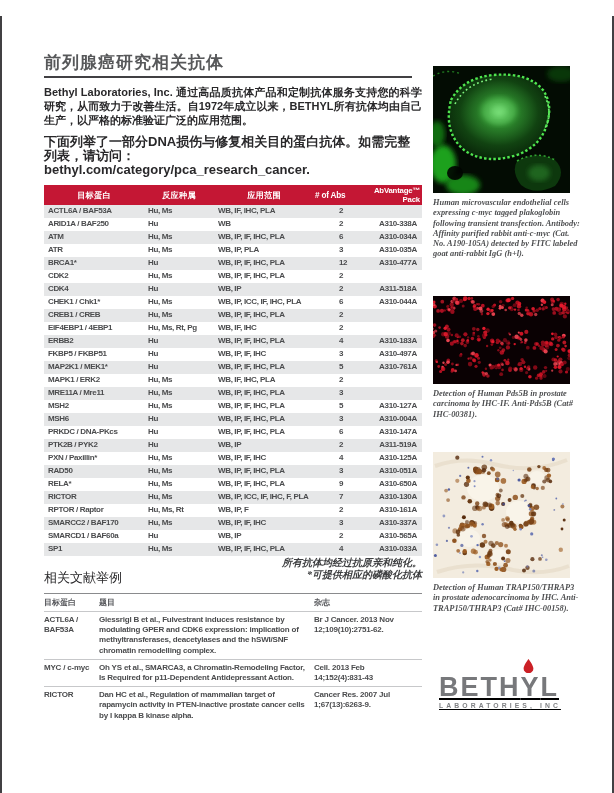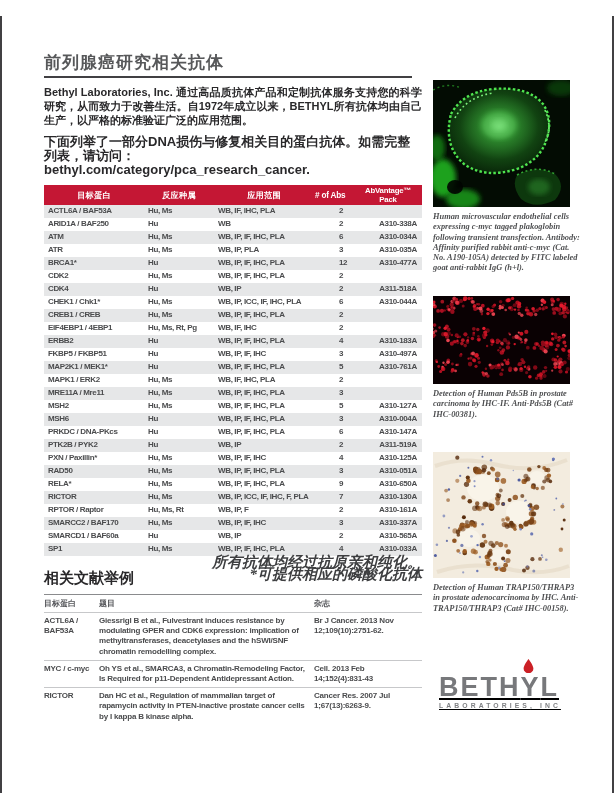--- a/index.html
+++ b/index.html
@@ -23,50 +23,50 @@
 
   table.ab { margin-top:8px; width:378px; border-collapse:collapse; table-layout:fixed; }
   table.ab col.c1{width:100px} table.ab col.c2{width:70px} table.ab col.c3{width:100px}
   table.ab col.c4{width:40px} table.ab col.c5{width:68px}
   table.ab th {
     background:var(--accent,#C41734); color:#fff; font-size:8.2px; font-weight:700;
     height:16px; padding:1px 2px; letter-spacing:0.2px;
   }
   table.ab th:nth-child(1), table.ab th:nth-child(2), table.ab th:nth-child(3){ text-align:center; }
   table.ab th:nth-child(4){ text-align:left; padding-left:1px; letter-spacing:-0.2px;}
-  table.ab th:nth-child(5){ text-align:center; padding-left:2px; font-size:7.8px; letter-spacing:-0.2px;}
+  table.ab th:nth-child(5){ text-align:right; padding-left:2px; font-size:7.8px; letter-spacing:-0.2px;}
   table.ab td {
     font-size:8px; font-weight:700; color:#4B4C4E; line-height:10.5px;
     height:13px; padding:1px 2px 1px 4px; letter-spacing:-0.35px; vertical-align:middle;
   }
   table.ab td:nth-child(4){ padding-left:25px; }
   table.ab td:nth-child(5){ padding-left:22px;text-align:center; }
   table.ab tbody tr:nth-child(odd){ background:var(--row-alt,#E6E7E8); }
 
   .after-table { position:relative; width:378px; }
   .footnote {
     position:absolute; right:0; top:1px; text-align:right; font-style:italic;
     font-family:"Liberation Serif","DejaVu Serif",serif;
-    font-size:15px; font-weight:700; color:#3E3F41; line-height:11.5px;
+    font-size:10px; font-weight:700; color:#3E3F41; line-height:11.5px;
   }
-  .refs-title { padding-top:13px; font-size:15px; font-weight:700; color:#29282A; }
+  .refs-title { padding-top:13px; font-size:13px; font-weight:400; color:#29282A; }
 
   table.refs { margin-top:6px; width:378px; border-collapse:collapse; table-layout:fixed; }
   table.refs col.r1{width:55px} table.refs col.r2{width:215px} table.refs col.r3{width:108px}
   table.refs thead th {
     border-top:1px solid #8A8B8D; color:#55565A; font-size:8px; font-weight:700;
     text-align:left; padding:3px 4px 3px 0; letter-spacing:0;
   }
   table.refs td {
     border-top:1px solid #C7C8CA; font-size:8px; font-weight:700; color:#4B4C4E;
     line-height:10.2px; padding:3px 6px 3px 0; vertical-align:top; letter-spacing:-0.2px;
   }
 
   .sidefig { position:absolute; left:431px; width:137px; }
-  .fig-green { top:64px; }
+  .fig-green { top:50px; }
   .fig-red { top:280px; }
   .fig-ihc { top:436px; }
   .sidefig svg { display:block; }
   .caption {
     margin-top:5px; width:150px; font-family:"Liberation Serif","DejaVu Serif",serif;
     font-style:italic; font-weight:700; font-size:8.4px; line-height:10.3px; color:#4F5052;
   }
 
   .brand-logo { position:absolute; left:437px; top:644px; width:140px;text-decoration:underline; }
   .logo-word {

